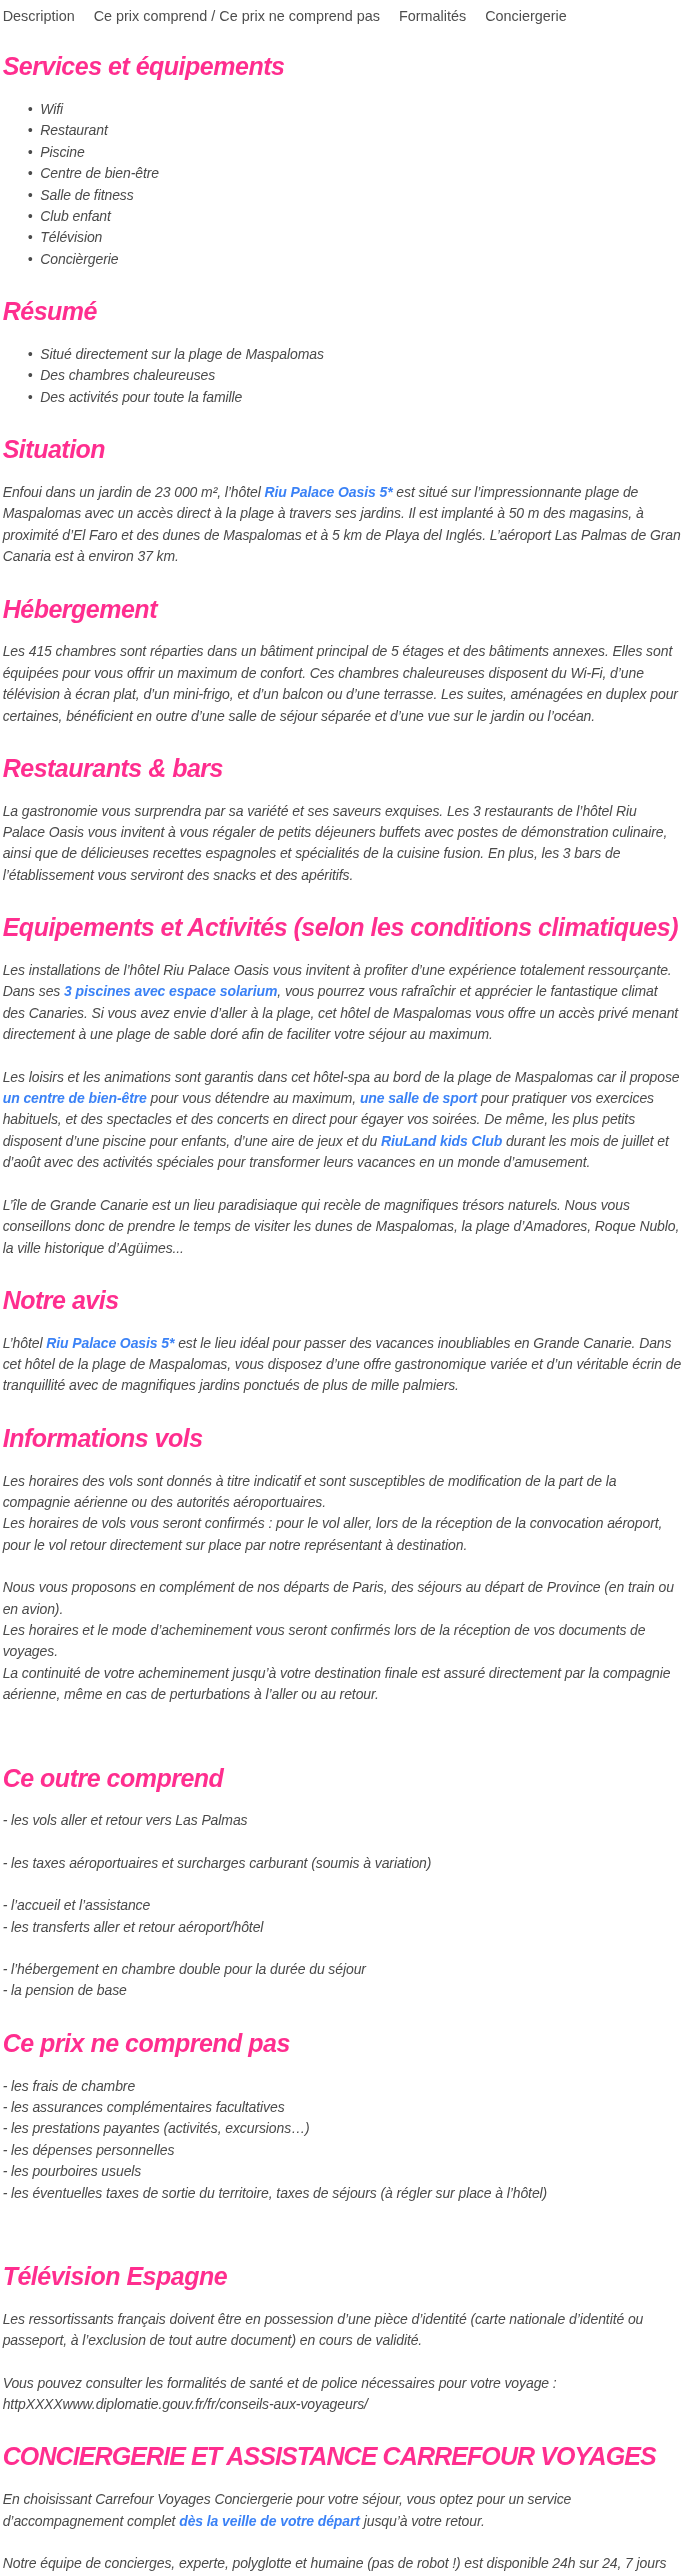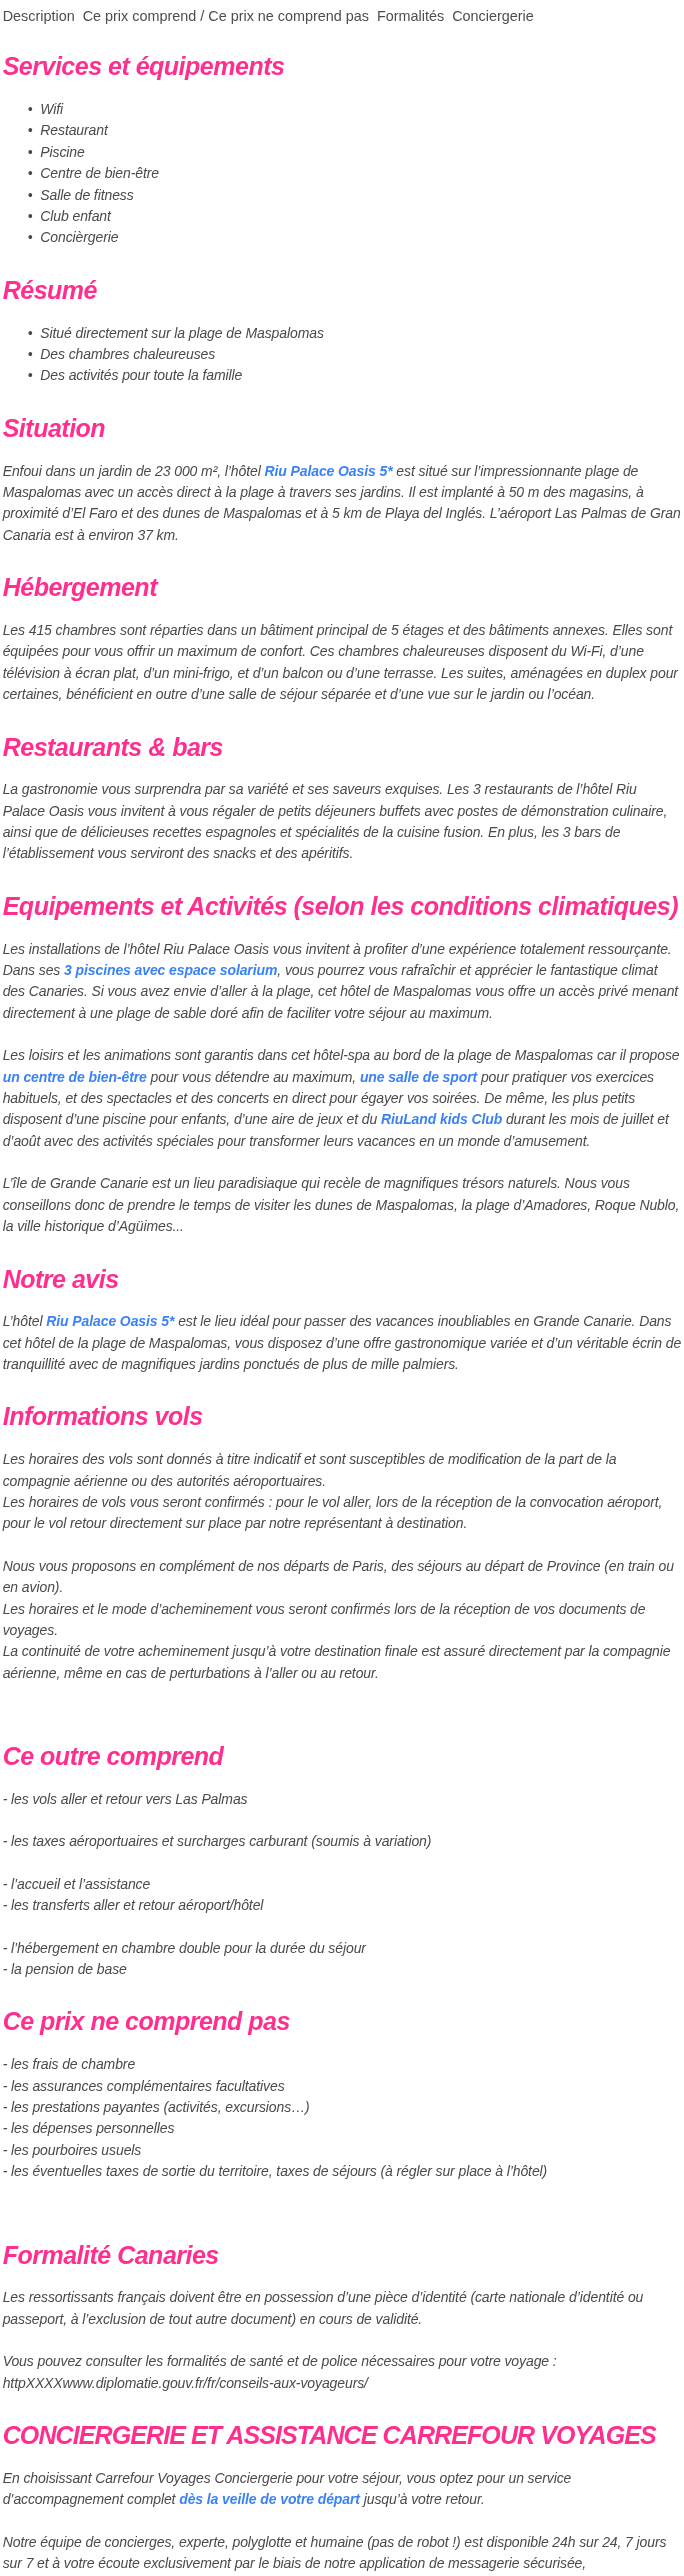--- a/index.html
+++ b/index.html
@@ -1,20 +1,20 @@
 <!DOCTYPE html>
 <html lang="fr" style="font-size:14.4px"><head>
 <meta charset="utf-8">
 <style>
   html,body{margin:0;padding:0;background:#ffffff;}
   body{font-family:"Liberation Sans", sans-serif;}
   .page{width:684px;box-sizing:border-box;padding:7.2px 1.8px 23.5px 2.7px;background:#ffffff;}
 
   
-  .tabbar{display:flex;flex-wrap:wrap;column-gap:8px;font-size:14.4px;line-height:1.25;color:#4d4d4d;}
+  .tabbar{display:flex;flex-wrap:wrap;column-gap:19px;font-size:14.4px;line-height:1.25;color:#4d4d4d;}
   .tab{white-space:nowrap;cursor:pointer;}
 
   
   .content{font-style:italic;color:#4a4a4a;font-size:14px;line-height:1.53;letter-spacing:-0.1px;}
   .content h2{
     color:#ff2e8f;
     font-size:25px;
     line-height:1.15;
     font-weight:bold;
     font-style:italic;
@@ -44,20 +44,21 @@
   <main class="content">
       <section>
         <h2 class="">Services et équipements</h2>
         <ul>
           <li>Wifi</li>
           <li>Restaurant</li>
           <li>Piscine</li>
           <li>Centre de bien-être</li>
           <li>Salle de fitness</li>
           <li>Club enfant</li>
+          <li>Télévision</li>
           <li>Concièrgerie</li>
         </ul>
       </section>
       <section>
         <h2 class="">Résumé</h2>
         <ul>
           <li>Situé directement sur la plage de Maspalomas</li>
           <li>Des chambres chaleureuses</li>
           <li>Des activités pour toute la famille</li>
         </ul>
@@ -94,21 +95,21 @@
         <p><span>- les vols aller et retour vers Las Palmas</span></p>
         <p><span>- les taxes aéroportuaires et surcharges carburant (soumis à variation)</span></p>
         <p><span>- l’accueil et l’assistance</span><br><span>- les transferts aller et retour aéroport/hôtel</span></p>
         <p><span>- l’hébergement en chambre double pour la durée du séjour</span><br><span>- la pension de base</span></p>
       </section>
       <section>
         <h2 class="">Ce prix ne comprend pas</h2>
         <p><span>- les frais de chambre</span><br><span>- les assurances complémentaires facultatives</span><br><span>- les prestations payantes (activités, excursions…)</span><br><span>- les dépenses personnelles</span><br><span>- les pourboires usuels</span><br><span>- les éventuelles taxes de sortie du territoire, taxes de séjours (à régler sur place à l’hôtel)</span></p>
       </section>
       <section class="extra-gap">
-        <h2 class="">Formalité Canaries</h2>
+        <h2 class="">Télévision Espagne</h2>
         <p><span>Les ressortissants français doivent être en possession d’une pièce d’identité (carte nationale d’identité ou passeport, à l’exclusion de tout autre document) en cours de validité.</span></p>
         <p><span>Vous pouvez consulter les formalités de santé et de police nécessaires pour votre voyage :</span><br><span>httpXXXXwww.diplomatie.gouv.fr/fr/conseils-aux-voyageurs/</span></p>
       </section>
       <section>
         <h2 class="caps">CONCIERGERIE ET ASSISTANCE CARREFOUR VOYAGES</h2>
         <p><span>En choisissant Carrefour Voyages Conciergerie pour votre séjour, vous optez pour un service d’accompagnement complet </span><strong>dès la veille de votre départ</strong><span> jusqu’à votre retour.</span></p>
         <p><span>Notre équipe de concierges, experte, polyglotte et humaine (pas de robot !) est disponible 24h sur 24, 7 jours sur 7 et à votre écoute exclusivement par le biais de notre application de messagerie sécurisée, </span><strong>CarrefourVoyages</strong><span> pour vous accompagner dans toutes les situations (enregistrement de vols, demandes sur votre programme, renseignements &amp; conseils, assistance sur les problèmes rencontrés sur place, réservation d’activités, conciergerie, ...) dès la veille de votre départ jusqu’à votre retour.</span></p>
       </section>
     </main>
 

